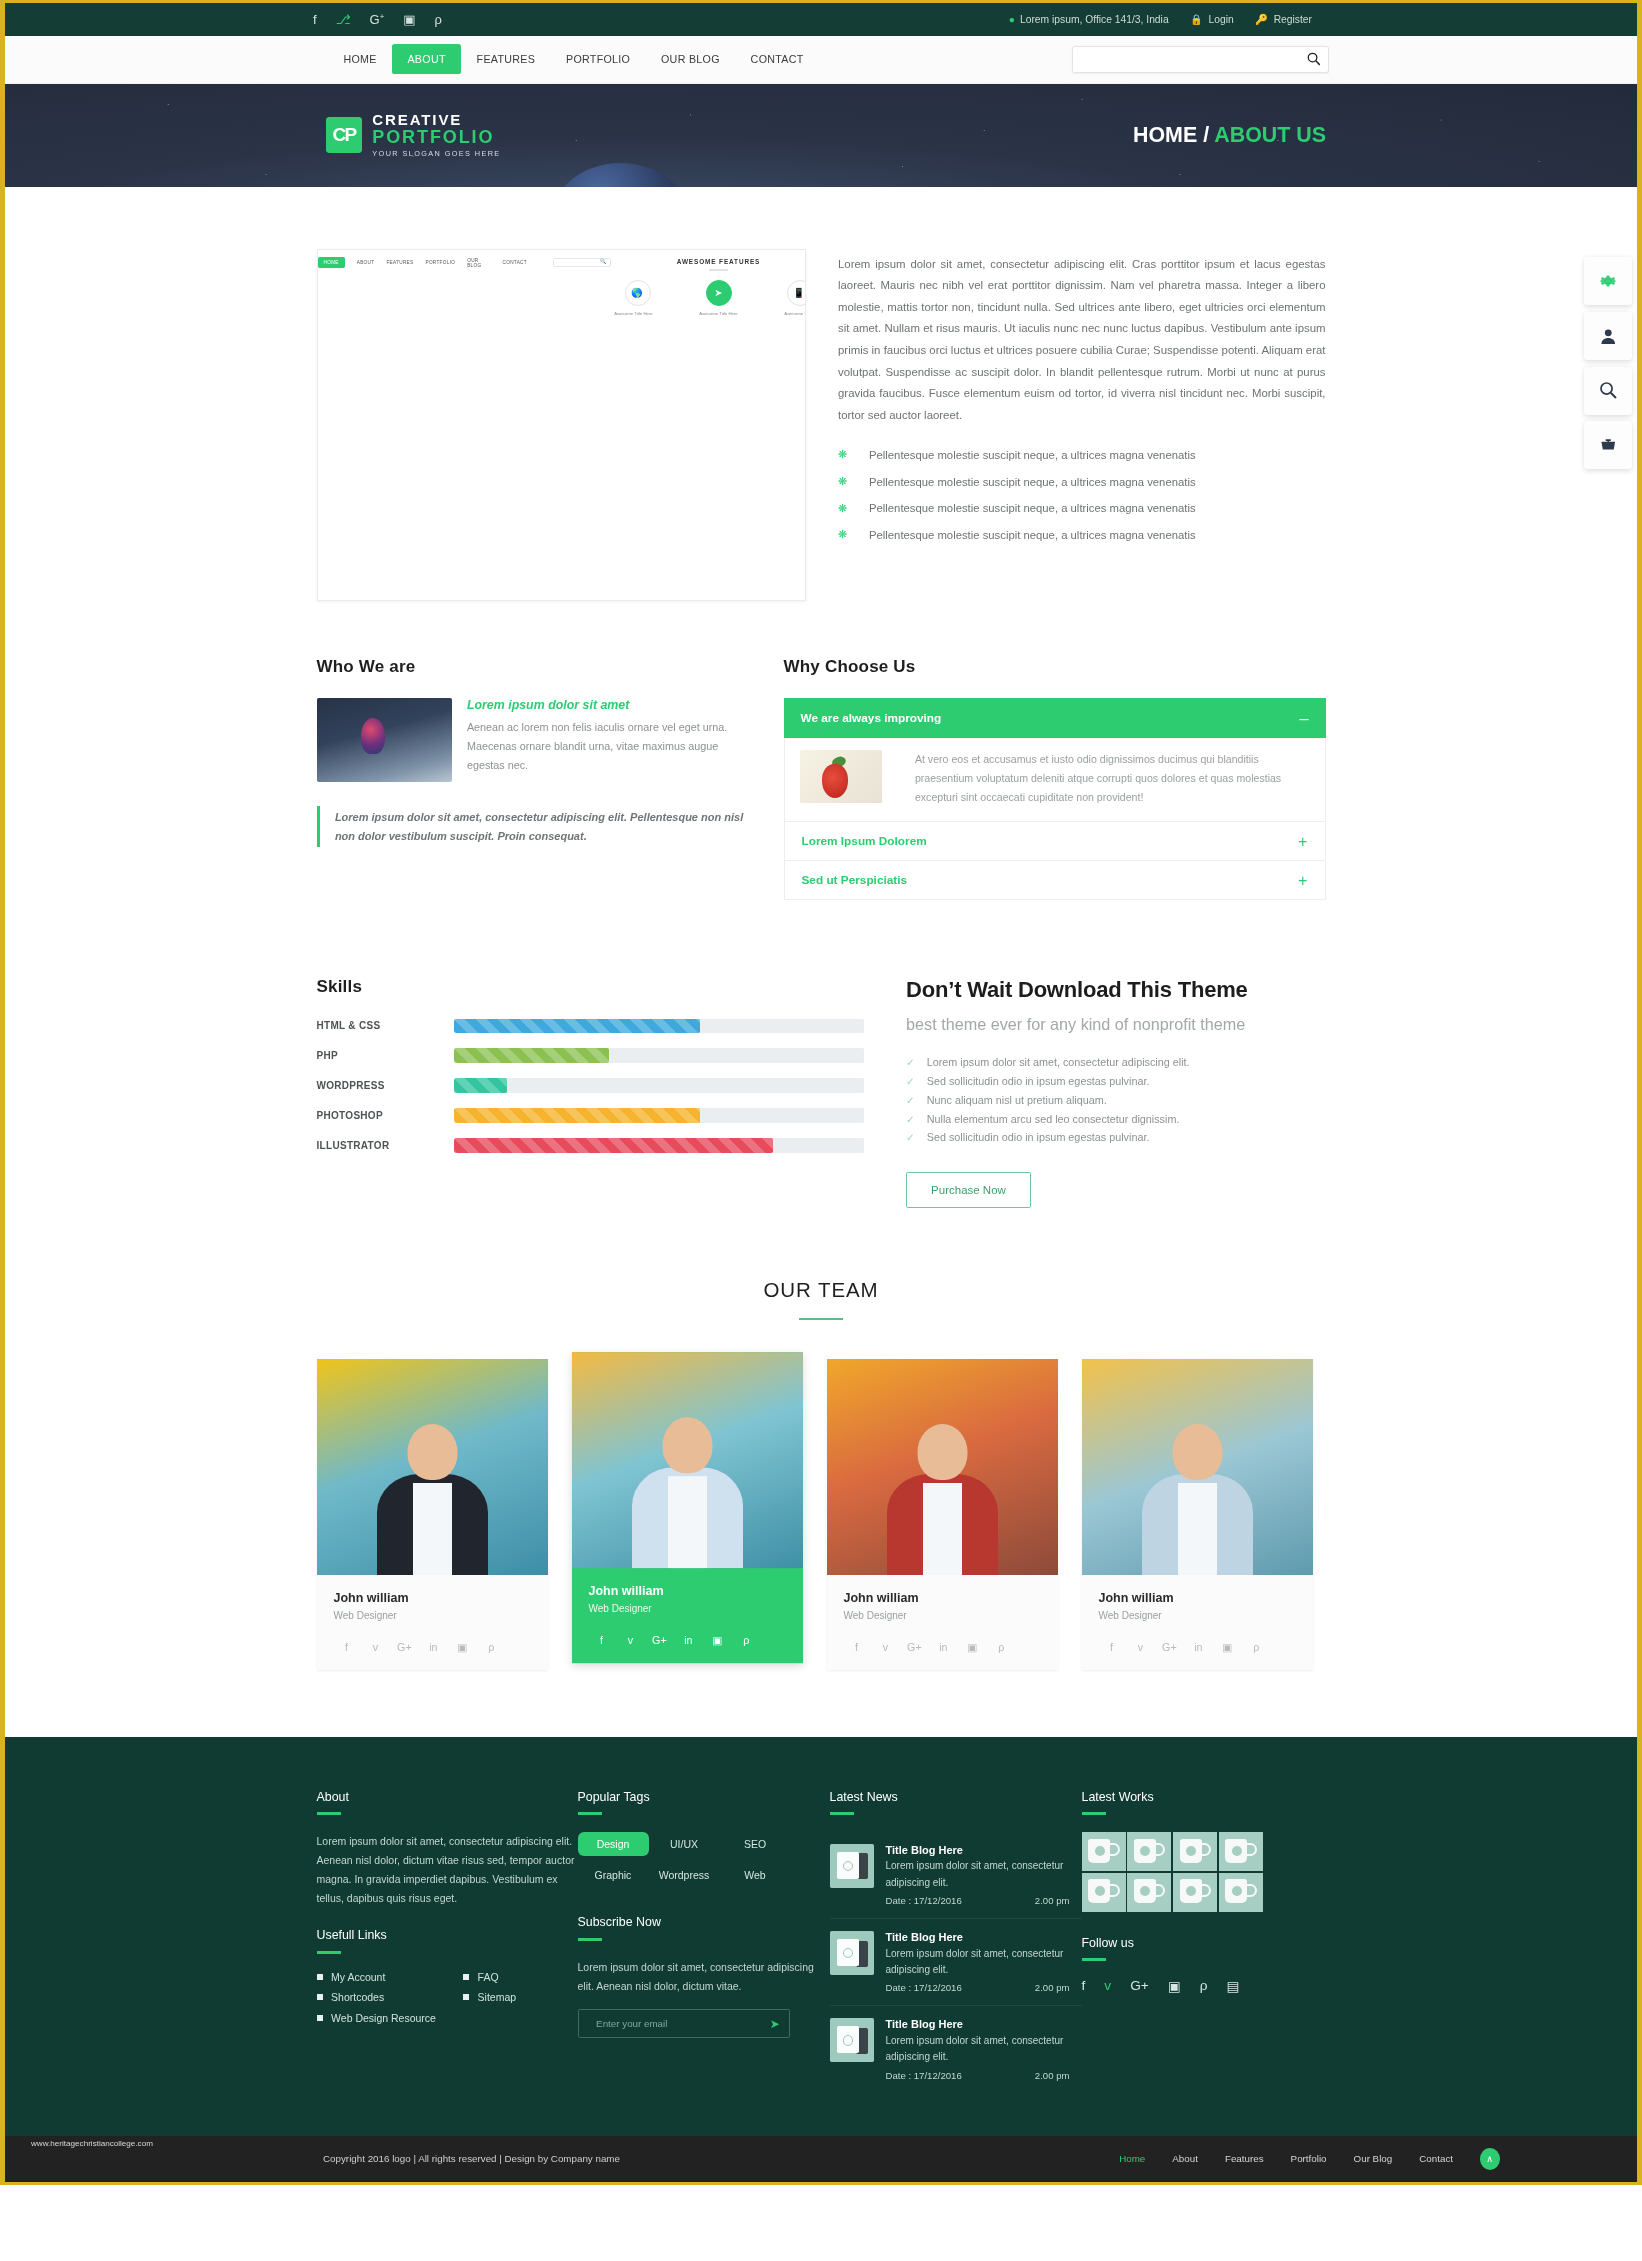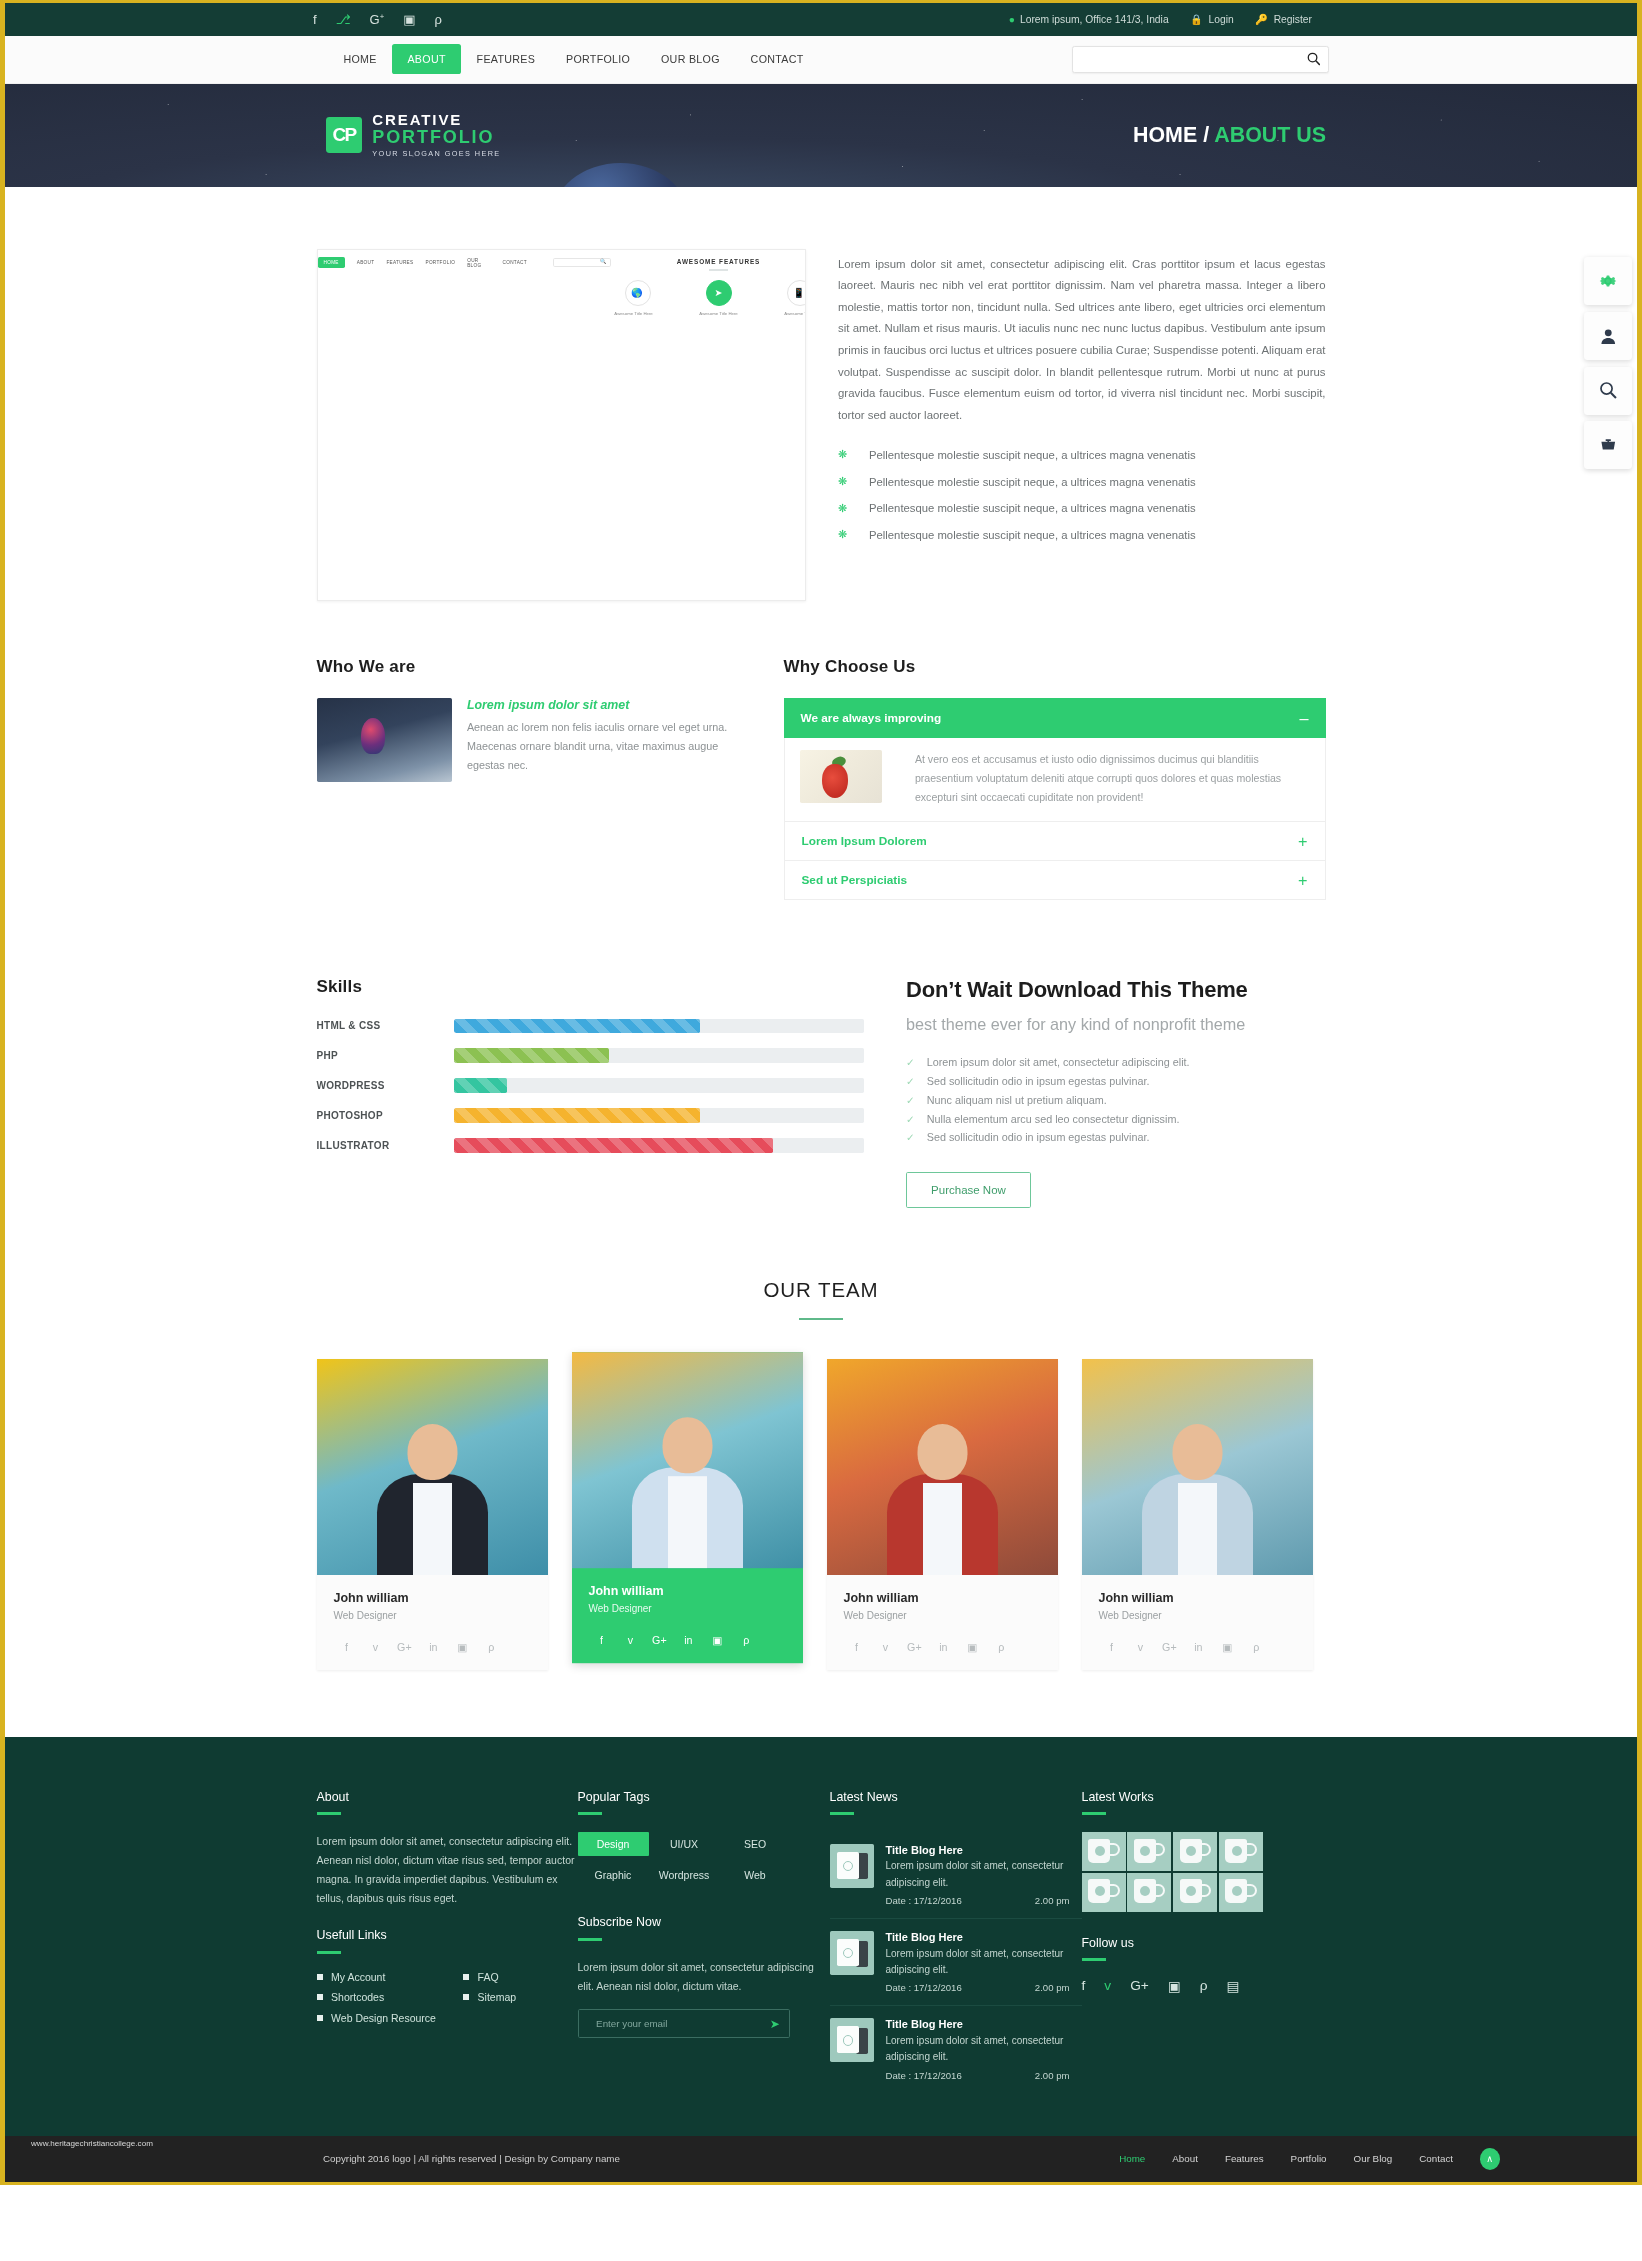--- a/index.html
+++ b/index.html
@@ -276,21 +276,21 @@
   .fcol4 { width: 244px; }
   .ftitle { font-size: 12.4px; color:#fff; font-weight: 400; }
   .fline { width: 24px; height: 2.6px; background: #2ecc71; margin: 8.6px 0 17px 0;}
   .fcol p { font-size: 10.5px; line-height: 19px; color:#c3d6d0;}
   .ulinks { display:flex; gap: 27px; margin-top: 6.8px;}
   .ulinks ul { list-style:none;}
   .ulinks li { font-size: 10.5px; color:#cfe3dc; margin-bottom: 8.6px; display:flex; align-items:center; gap:8.6px;}
   .ulinks li i { width: 6px; height: 6px; background:#e8f1ee; display:inline-block;}
   .tags { display:flex; flex-wrap: wrap; gap: 0px 0px; width: 214px;}
   .tag { width: 71px; text-align:center; font-size: 10.5px; color:#d6e6e1; padding: 6px 0; margin-bottom:6.8px;}
-  .tag.on { background:#2ecc71; color:#fff; border-radius:1px;}
+  .tag.on { background:#2ecc71; color:#fff; border-radius:6px;}
   .subsrow { margin-top: 22px; }
   .subs-input { margin-top: 13.7px; width: 212px; height: 29px; border:0.9px solid #3b6d61; display:flex; align-items:center; padding: 0 8.6px; border-radius:1.7px;}
   .subs-input input { flex:1; background: transparent; border:0; outline:0; color:#cfe3dc; font-size: 9.8px; margin-left: 9px;}
   .subs-input input::placeholder { color:#82a79d; }
   .subs-input .send { color:#2ecc71; font-size: 12px;}
   .news-item { display:flex; gap: 12px; padding: 12px 0; border-bottom: 0.9px solid #1b4b41;}
   .news-item:last-child{border-bottom:0;}
   .news-thumb { width: 44px; height: 44px; flex:none; border-radius:1.7px; background:#9ec9bd; position:relative; overflow:hidden;}
   .news-thumb:after{content:"";position:absolute;left:7.7px;top:7.7px;width:22px;height:27px;background:#fbfdfc;border-radius:1.7px;}
   .news-thumb:before{content:"";position:absolute;left:26px;top:9.4px;width:12px;height:26px;background:#3a4448;border-radius:1.7px;}
@@ -488,20 +488,23 @@
 
     <div class="sec-who">
       <div class="col-left">
         <div class="h-sec">Who We are</div>
         <div class="who-row">
           <div class="who-img"></div>
           <div class="who-txt">
             <h4>Lorem ipsum dolor sit amet</h4>
             <p>Aenean ac lorem non felis iaculis ornare vel eget urna. Maecenas ornare blandit urna, vitae maximus augue egestas nec.</p>
           </div>
+        </div>
+        <div class="quote">
+          <p>Lorem ipsum dolor sit amet, consectetur adipiscing elit. Pellentesque non nisl non dolor vestibulum suscipit. Proin consequat.</p>
         </div>
       </div>
 
       <div class="col-right">
         <div class="h-sec">Why Choose Us</div>
         <div>
           <div class="acc-head">
             <span>We are always improving</span>
             <span class="sgn">–</span>
           </div>

